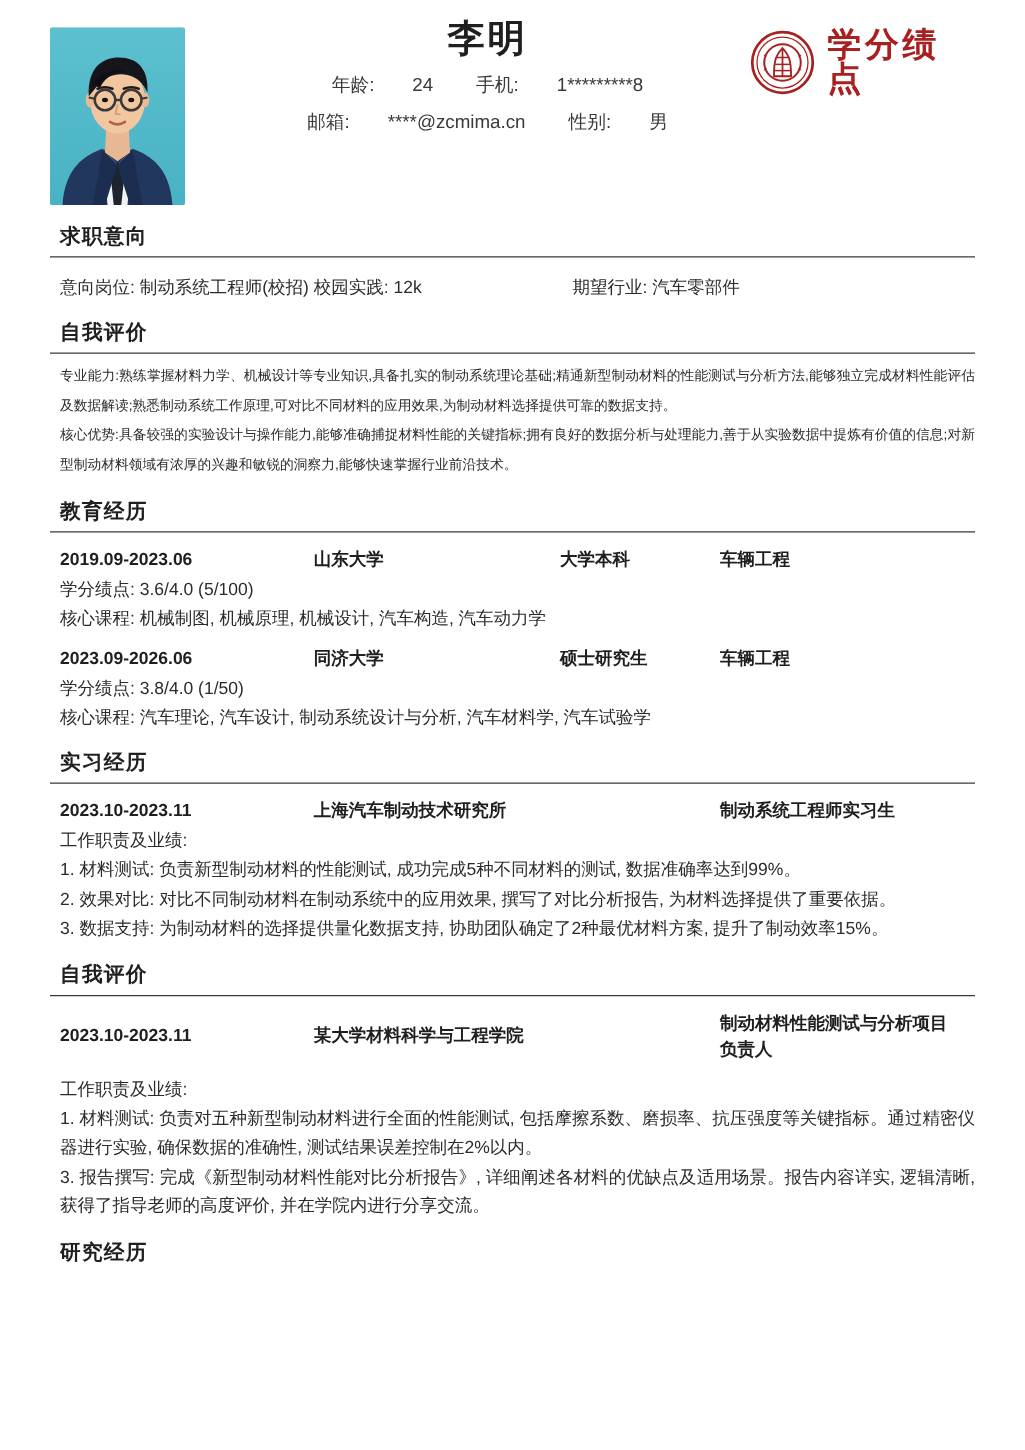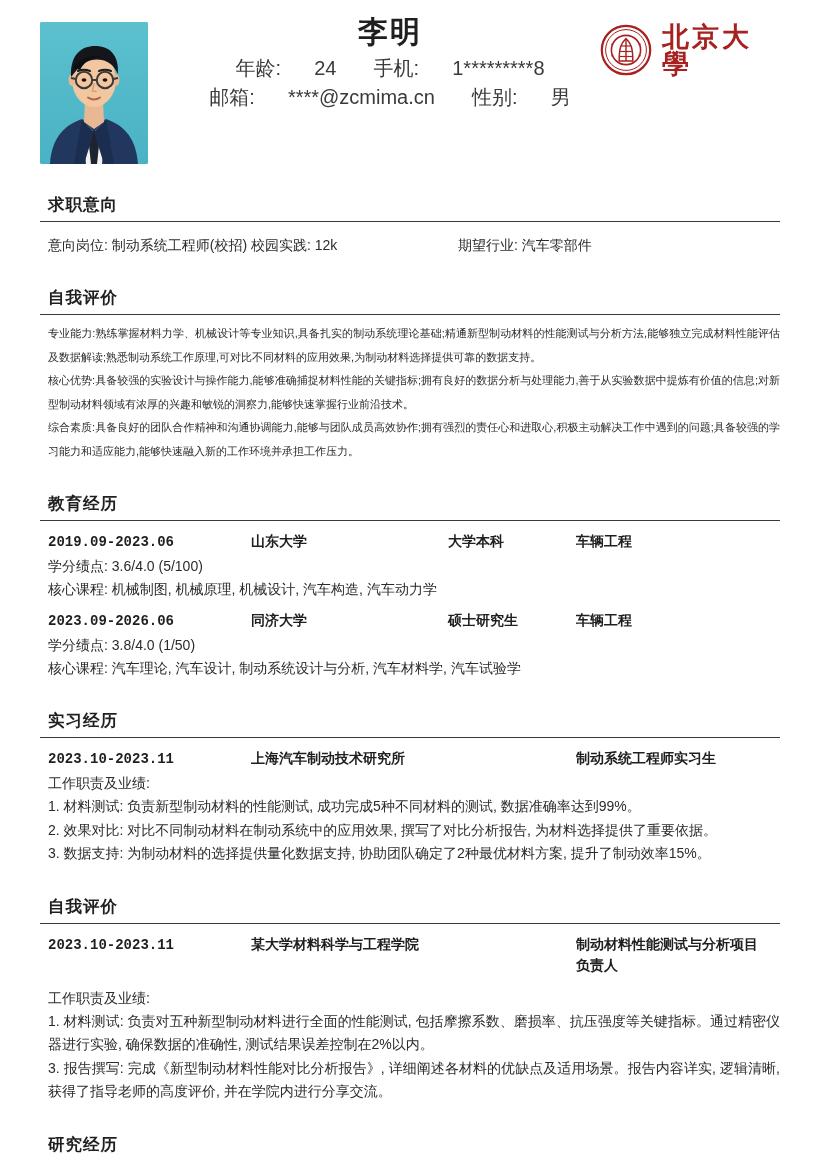--- a/index.html
+++ b/index.html
@@ -50,21 +50,21 @@
     text-align: center;
   }
   .name {
     font-size: 30px;
     font-weight: bold;
     letter-spacing: 2px;
     color: #1f1f1f;
     line-height: 44px;
   }
   .contact-line {
-    font-size: 20px;
+    font-size: 15px;
     color: #3a3a3a;
     line-height: 29px;
     white-space: nowrap;
   }
   .contact-line .gap-sm { display: inline-block; width: 22px; }
   .contact-line .gap-md { display: inline-block; width: 26px; }
 
   .school-logo {
     position: absolute;
     right: 0px;
@@ -80,21 +80,21 @@
     font-family: "DejaVu Serif", "Liberation Serif", serif;
     font-size: 27px;
     font-weight: bold;
     color: #a8201f;
     letter-spacing: 3px;
     margin-left: 10px;
     line-height: 1;
   }
 
   
-  .section { margin-top: 20px; }
+  .section { margin-top: 4px; }
   .section-title {
     font-size: 16.5px;
     font-weight: bold;
     color: #1f1f1f;
     letter-spacing: 1px;
     padding: 6px 0 5px 8px;
   }
   .rule {
     height: 1px;
     background: #3a3a3a;
@@ -121,22 +121,21 @@
 
   
   .entry { margin-top: 10px; }
   .entry:first-child { margin-top: 4px; }
   .entry-head {
     display: flex;
     font-size: 14px;
     font-weight: bold;
     color: #1f1f1f;
     line-height: 21px;
-    align-items: flex-start;
-    font-family: Liberation Mono, monospace;
+    align-items: center;
   }
   .c-date { flex: 0 0 203px; }
   .c-org  { flex: 0 0 197px; }
   .c-deg  { flex: 0 0 128px; }
   .c-major{ flex: 1 1 auto; }
   .c-org-wide { flex: 0 0 325px; }
   .c-role { flex: 0 0 188px; }
   .entry-line {
     font-size: 14px;
     line-height: 23px;
@@ -240,21 +239,21 @@
         <path d="M21.3 22 L30.7 22" stroke="#a8201f" stroke-width="1.2"></path>
         <path d="M20.2 27.5 L31.8 27.5" stroke="#a8201f" stroke-width="1.2"></path>
         <path d="M19.6 32.5 L32.4 32.5" stroke="#a8201f" stroke-width="1.2"></path>
         <g stroke="#a8201f" stroke-width="0.8">
           <path d="M11 20 L13.4 21"></path>
             <path d="M11 32 L13.4 31"></path>
           <path d="M41 20 L38.6 21"></path>
             <path d="M41 32 L38.6 31"></path>
         </g>
       </svg>
-      <span class="logo-text">北京大學</span>
+      <span class="logo-text">学分绩点</span>
     </div>
   </div>
 
   <div class="section">
     <div class="section-title">求职意向</div>
     <div class="rule"></div>
     <div class="section-body">
       <div class="intent-row">
         <div class="intent-a">
           <span>意向岗位:</span>
@@ -269,21 +268,20 @@
       </div>
     </div>
   </div>
 
   <div class="section">
     <div class="section-title">自我评价</div>
     <div class="rule"></div>
     <div class="section-body">
       <p class="para">专业能力:熟练掌握材料力学、机械设计等专业知识,具备扎实的制动系统理论基础;精通新型制动材料的性能测试与分析方法,能够独立完成材料性能评估及数据解读;熟悉制动系统工作原理,可对比不同材料的应用效果,为制动材料选择提供可靠的数据支持。</p>
       <p class="para">核心优势:具备较强的实验设计与操作能力,能够准确捕捉材料性能的关键指标;拥有良好的数据分析与处理能力,善于从实验数据中提炼有价值的信息;对新型制动材料领域有浓厚的兴趣和敏锐的洞察力,能够快速掌握行业前沿技术。</p>
-      <p class="para">综合素质:具备良好的团队合作精神和沟通协调能力,能够与团队成员高效协作;拥有强烈的责任心和进取心,积极主动解决工作中遇到的问题;具备较强的学习能力和适应能力,能够快速融入新的工作环境并承担工作压力。</p>
     </div>
   </div>
 
   <div class="section">
     <div class="section-title">教育经历</div>
     <div class="rule"></div>
     <div class="section-body">
 
       <div class="entry">
         <div class="entry-head">

